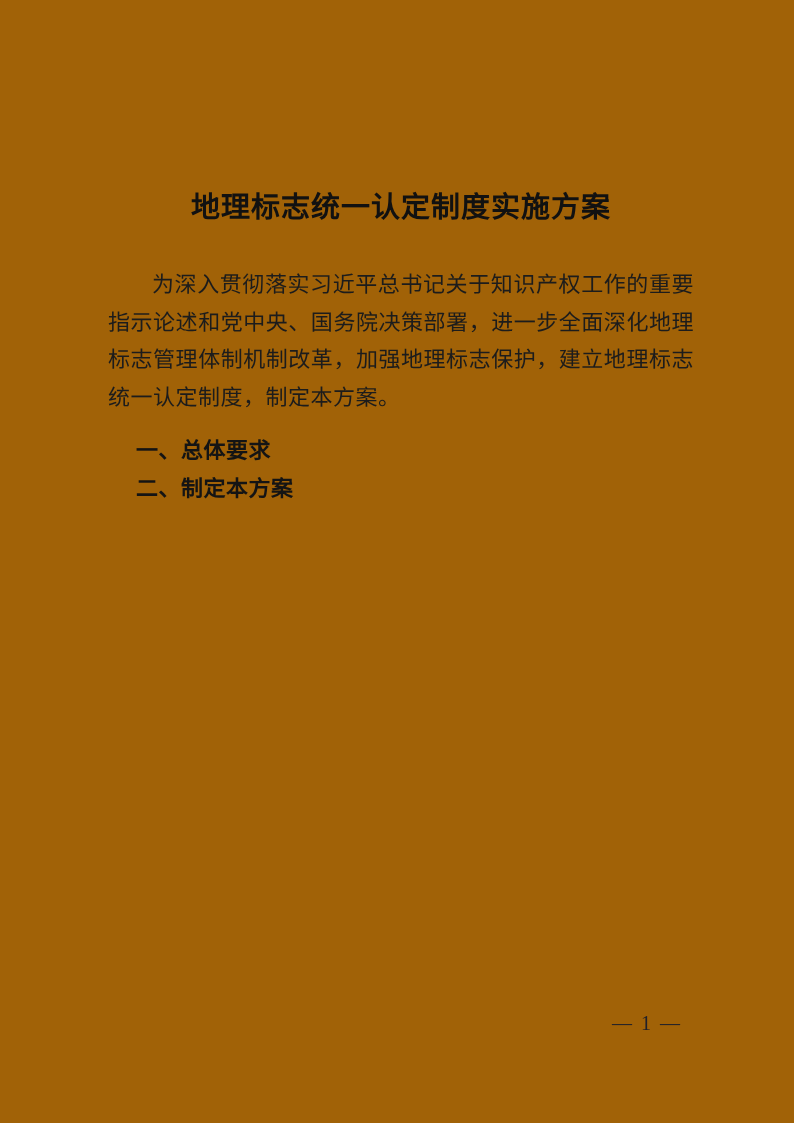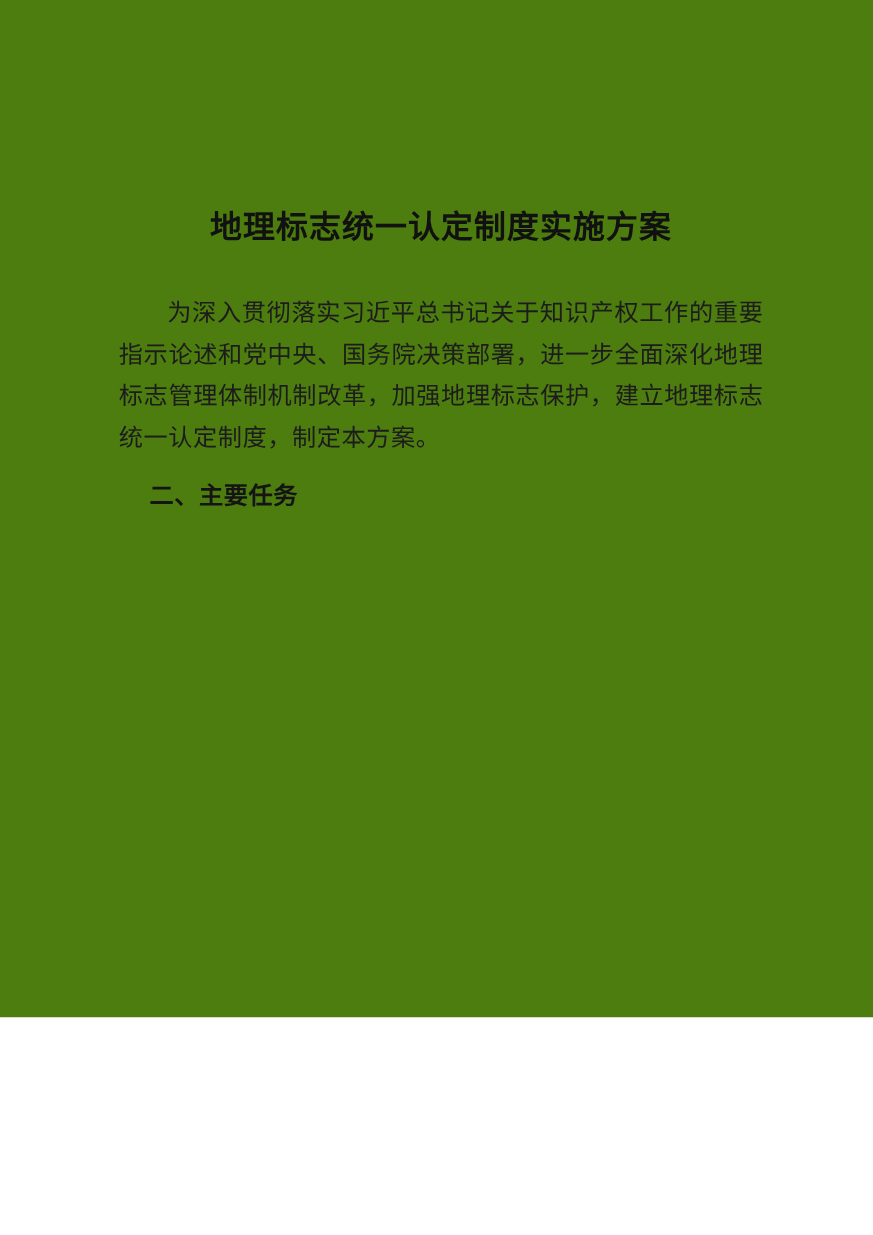--- a/index.html
+++ b/index.html
@@ -3,22 +3,22 @@
 <meta charset="utf-8">
 <style>
   html, body {
     margin: 0;
     padding: 0;
     background: #ffffff;
   }
   .page {
     position: relative;
     width: 794px;
-    height: 925px;
-    background: #4d7c0f;
+    height: 1123px;
+    background: #a16207;
     overflow: hidden;
     color: #1a1a1a;
   }
   .content {
     position: absolute;
     left: 92px;
     top: 185px;
     width: 618px;
   }
   .doc-title {
@@ -66,21 +66,22 @@
 </head>
 <body>
 
 <div class="page">
   <div class="content">
 
     <h1 class="doc-title">地理标志统一认定制度实施方案</h1>
 
     <p class="para">为深入贯彻落实习近平总书记关于知识产权工作的重要指示论述和党中央、国务院决策部署，进一步全面深化地理标志管理体制机制改革，加强地理标志保护，建立地理标志统一认定制度，制定本方案。</p>
 
+    <h2 class="section-heading">一、总体要求</h2>
 
 
-    <h2 class="section-heading">二、主要任务</h2>
+    <h2 class="section-heading">二、制定本方案</h2>
 
 
   </div>
 
   <div class="page-number">— 1 —</div>
 </div>
 
 </body></html>

